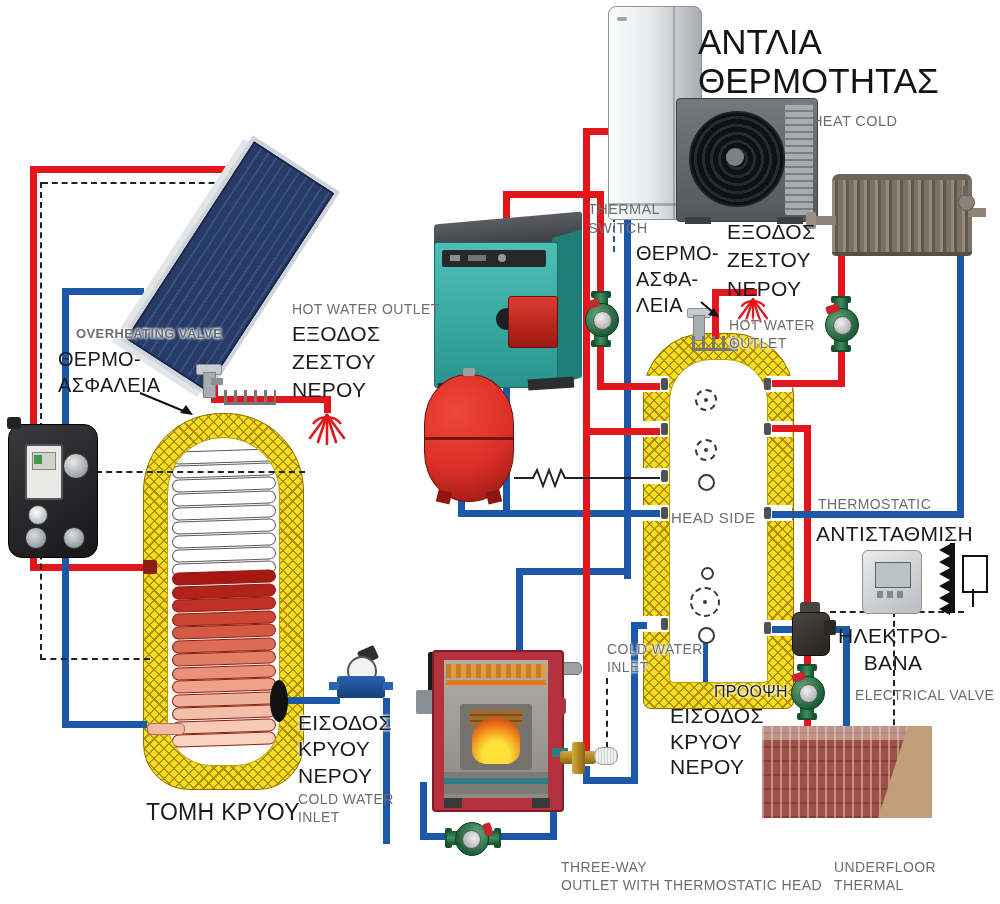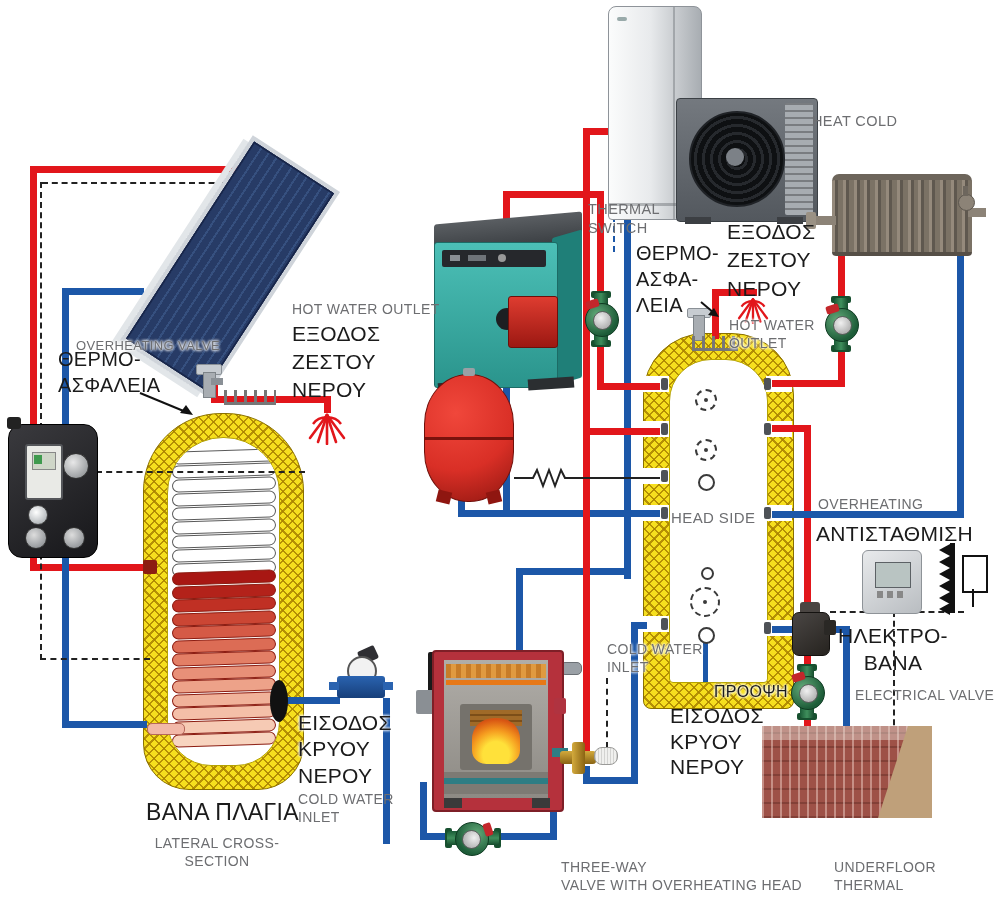--- a/index.html
+++ b/index.html
@@ -396,39 +396,39 @@
       <polygon points="55,25 42,23 48,15" fill="#111"></polygon>
     </svg>
   </div>
   <div class="cmp" style="left:699px;top:300px;">
     <svg width="24" height="22" viewBox="0 0 24 22">
       <line x1="2" y1="2" x2="15" y2="13" stroke="#111" stroke-width="2"></line>
       <polygon points="20,17 9,15 15,8" fill="#111"></polygon>
     </svg>
   </div>
 
-  <div class="el halo" style="left:76px;top:338px;font-size:13px;z-index:7;">OVERHEATING VALVE</div>
+  <div class="el halo" style="left:76px;top:326px;font-size:13px;z-index:7;font-weight:bold;">OVERHEATING VALVE</div>
   <div class="gl" style="left:58px;top:346px;">ΘΕΡΜΟ-
 ΑΣΦΑΛΕΙΑ</div>
 
   <div class="el" style="left:292px;top:300px;font-size:14px;">HOT WATER OUTLET</div>
   <div class="gl" style="left:292px;top:320px;font-size:21px;line-height:1.34;">ΕΞΟΔΟΣ
 ΖΕΣΤΟΥ
 ΝΕΡΟΥ</div>
 
   <div class="gl halo" style="left:298px;top:710px;font-size:21px;line-height:1.25;z-index:7;">ΕΙΣΟΔΟΣ
 ΚΡΥΟΥ
 ΝΕΡΟΥ</div>
   <div class="el" style="left:298px;top:790px;">COLD WATER
 INLET</div>
 
-  <div class="gl" style="left:146px;top:798px;font-size:23px;">ΒΑΝΑ ΠΛΑΓΙΑ</div>
-  <div class="el" style="left:152px;top:834px;width:130px;text-align:center;">LATERAL CROSS-
-SECTION</div>
-
+  <div class="gl" style="left:146px;top:798px;font-size:23px;">ΤΟΜΗ ΚΡΥΟΥ</div>
+
+  <div class="gl title" style="left:698px;top:22px;">ΑΝΤΛΙΑ
+ΘΕΡΜΟΤΗΤΑΣ</div>
   <div class="el" style="left:812px;top:112px;font-size:14.5px;">HEAT COLD</div>
 
   <div class="el" style="left:588px;top:200px;font-size:14.5px;">THERMAL
 SWITCH</div>
   <div class="gl" style="left:636px;top:240px;">ΘΕΡΜΟ-
 ΑΣΦΑ-
 ΛΕΙΑ</div>
 
   <div class="gl" style="left:727px;top:218px;font-size:21px;line-height:1.35;">ΕΞΟΔΟΣ
 ΖΕΣΤΟΥ
@@ -438,26 +438,26 @@
 
   <div class="el" style="left:671px;top:508px;font-size:15px;z-index:6;">HEAD SIDE</div>
   <div class="gl halo" style="left:714px;top:682px;font-size:16px;z-index:7;">ΠΡΟΟΨΗ</div>
 
   <div class="el halo" style="left:607px;top:640px;z-index:7;">COLD WATER
 INLET</div>
   <div class="gl" style="left:670px;top:703px;font-size:21px;line-height:1.22;">ΕΙΣΟΔΟΣ
 ΚΡΥΟΥ
 ΝΕΡΟΥ</div>
 
-  <div class="el" style="left:818px;top:495px;">OVERHEATING</div>
+  <div class="el" style="left:818px;top:495px;">THERMOSTATIC</div>
   <div class="gl" style="left:828px;top:622px;width:130px;text-align:center;font-size:21px;line-height:1.3;">ΗΛΕΚΤΡΟ-
 ΒΑΝΑ</div>
 
   <div class="gl" style="left:816px;top:520px;font-size:21px;">ΑΝΤΙΣΤΑΘΜΙΣΗ</div>
   <div class="el" style="left:855px;top:686px;">ELECTRICAL VALVE</div>
 
   <div class="el" style="left:561px;top:858px;">THREE-WAY
-VALVE WITH OVERHEATING HEAD</div>
+OUTLET WITH THERMOSTATIC HEAD</div>
 
   <div class="el" style="left:834px;top:858px;">UNDERFLOOR
 THERMAL</div>
 
 </div>
 
 </body></html>

